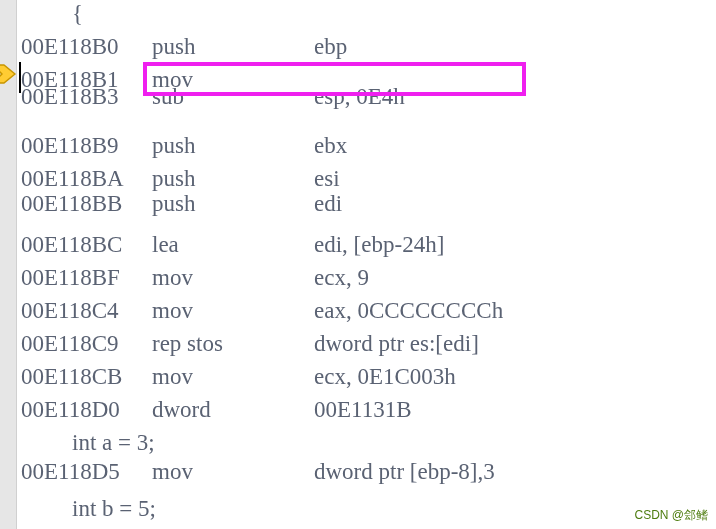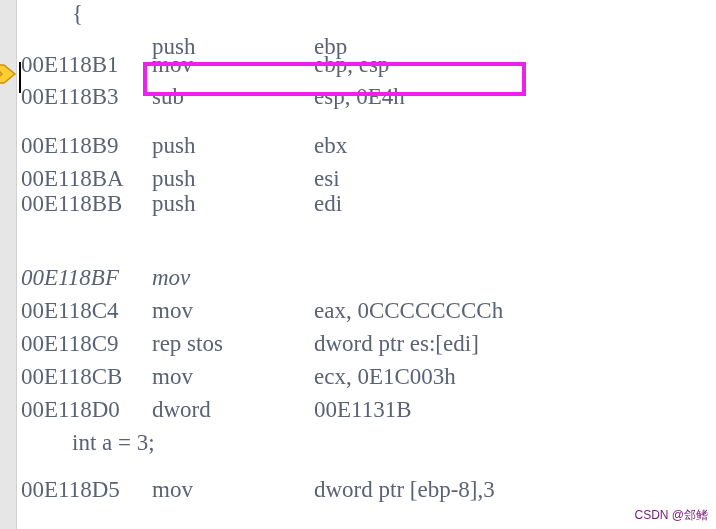--- a/index.html
+++ b/index.html
@@ -96,50 +96,52 @@
     width: 2px;
     height: 31px;
     background: #000000;
   }
 
   
   #watermark {
     position: absolute;
     right: 8px;
     bottom: 6px;
-    color: #701a75;
+    color: #4d7c0f;
     font-family: "Liberation Sans", "DejaVu Sans", sans-serif;
     font-size: 12px;
     line-height: 16px;
     white-space: pre;
     user-select: none;
   }
 </style>
 </head>
 <body>
 
 <div id="disasm-view">
 
   <div id="gutter"></div>
 
   <div id="code-lines">
       <div class="code-line" style="top: -3px;"><span class="src-text">{</span></div>
-      <div class="code-line" style="top: 30px;"><span class="mnemonic">push</span><span class="operand">ebp</span></div>
-      <div class="code-line" style="top: 48px;"><span class="addr">00E118B1</span><span class="mnemonic">mov</span><span class="operand">ebp, esp</span></div>
+      <div class="code-line" style="top: 30px;"><span class="addr">00E118B0</span><span class="mnemonic">push</span><span class="operand">ebp</span></div>
+      <div class="code-line" style="top: 63px;"><span class="addr">00E118B1</span><span class="mnemonic">mov</span></div>
       <div class="code-line" style="top: 80px;"><span class="addr">00E118B3</span><span class="mnemonic">sub</span><span class="operand">esp, 0E4h</span></div>
       <div class="code-line" style="top: 129px; padding-left: 16px;"><span class="addr">00E118B9</span><span class="mnemonic">push</span><span class="operand">ebx</span></div>
       <div class="code-line" style="top: 162px;"><span class="addr">00E118BA</span><span class="mnemonic">push</span><span class="operand">esi</span></div>
       <div class="code-line" style="top: 187px;"><span class="addr">00E118BB</span><span class="mnemonic">push</span><span class="operand">edi</span></div>
-      <div class="code-line" style="top: 261px; font-style: italic;"><span class="addr">00E118BF</span><span class="mnemonic">mov</span></div>
+      <div class="code-line" style="top: 228px;"><span class="addr">00E118BC</span><span class="mnemonic">lea</span><span class="operand">edi, [ebp-24h]</span></div>
+      <div class="code-line" style="top: 261px;"><span class="addr">00E118BF</span><span class="mnemonic">mov</span><span class="operand">ecx, 9</span></div>
       <div class="code-line" style="top: 294px;"><span class="addr">00E118C4</span><span class="mnemonic">mov</span><span class="operand">eax, 0CCCCCCCCh</span></div>
       <div class="code-line" style="top: 327px; text-decoration: underline;"><span class="addr">00E118C9</span><span class="mnemonic">rep stos</span><span class="operand">dword ptr es:[edi]</span></div>
       <div class="code-line" style="top: 360px;"><span class="addr">00E118CB</span><span class="mnemonic">mov</span><span class="operand">ecx, 0E1C003h</span></div>
       <div class="code-line" style="top: 393px; padding-left: 20px;"><span class="addr">00E118D0</span><span class="mnemonic">dword</span><span class="operand">00E1131B</span></div>
       <div class="code-line" style="top: 426px; padding-left: 16px;"><span class="src-text">int a = 3;</span></div>
-      <div class="code-line" style="top: 473px;"><span class="addr">00E118D5</span><span class="mnemonic">mov</span><span class="operand">dword ptr [ebp-8],3</span></div>
+      <div class="code-line" style="top: 455px;"><span class="addr">00E118D5</span><span class="mnemonic">mov</span><span class="operand">dword ptr [ebp-8],3</span></div>
+      <div class="code-line" style="top: 492px;"><span class="src-text">int b = 5;</span></div>
       <div class="code-line" style="top: 525px;"><span class="addr">00E118DC</span><span class="mnemonic">mov</span><span class="operand">dword ptr [ebp-14h],5</span></div>
     </div>
 
   <svg id="current-stmt-arrow" viewBox="0 0 26 22" xmlns="http://www.w3.org/2000/svg">
     <polygon points="1,2 13,2 24,11 13,20 1,20 11,11" fill="#ffcc33" stroke="#c79500" stroke-width="1.6" stroke-linejoin="round"></polygon>
   </svg>
 
   <div id="text-caret"></div>
 
   <div id="highlight-box"></div>

